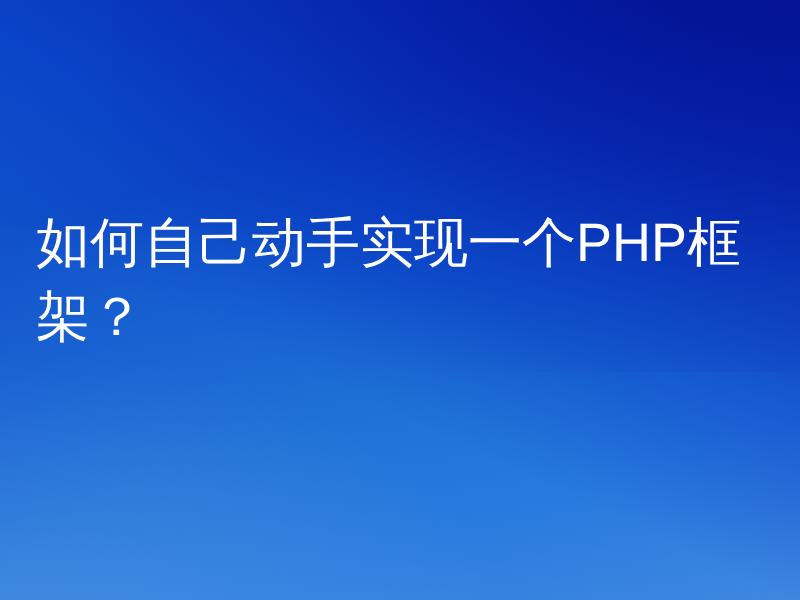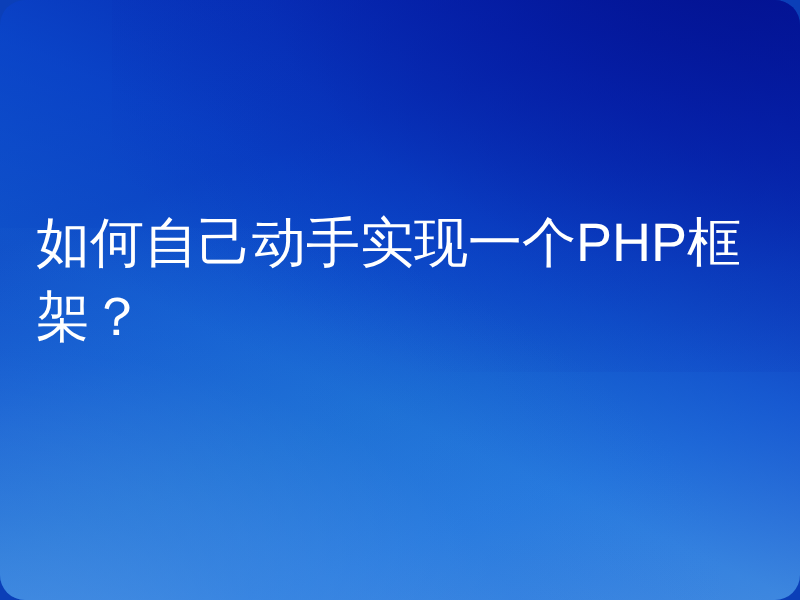--- a/index.html
+++ b/index.html
@@ -27,21 +27,20 @@
         rgba(74, 144, 226, 0.00) 100%),
       linear-gradient(160deg,
         #0d50ce 0%,
         #0c4ac9 14%,
         #0b45c4 28%,
         #1058cf 45%,
         #1b6fd4 62%,
         #2a7de1 78%,
         #3c87e2 90%,
         #4a90e2 100%);
-    border-radius: 25px;
   }
 
   
   .glow-lower-left {
     position: absolute;
     left: -22%;
     bottom: -34%;
     width: 112%;
     height: 96%;
     pointer-events: none;

